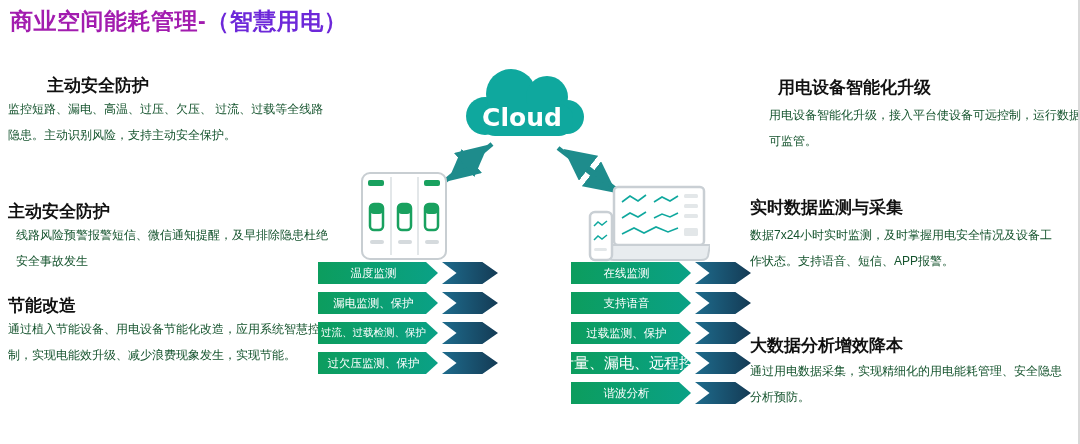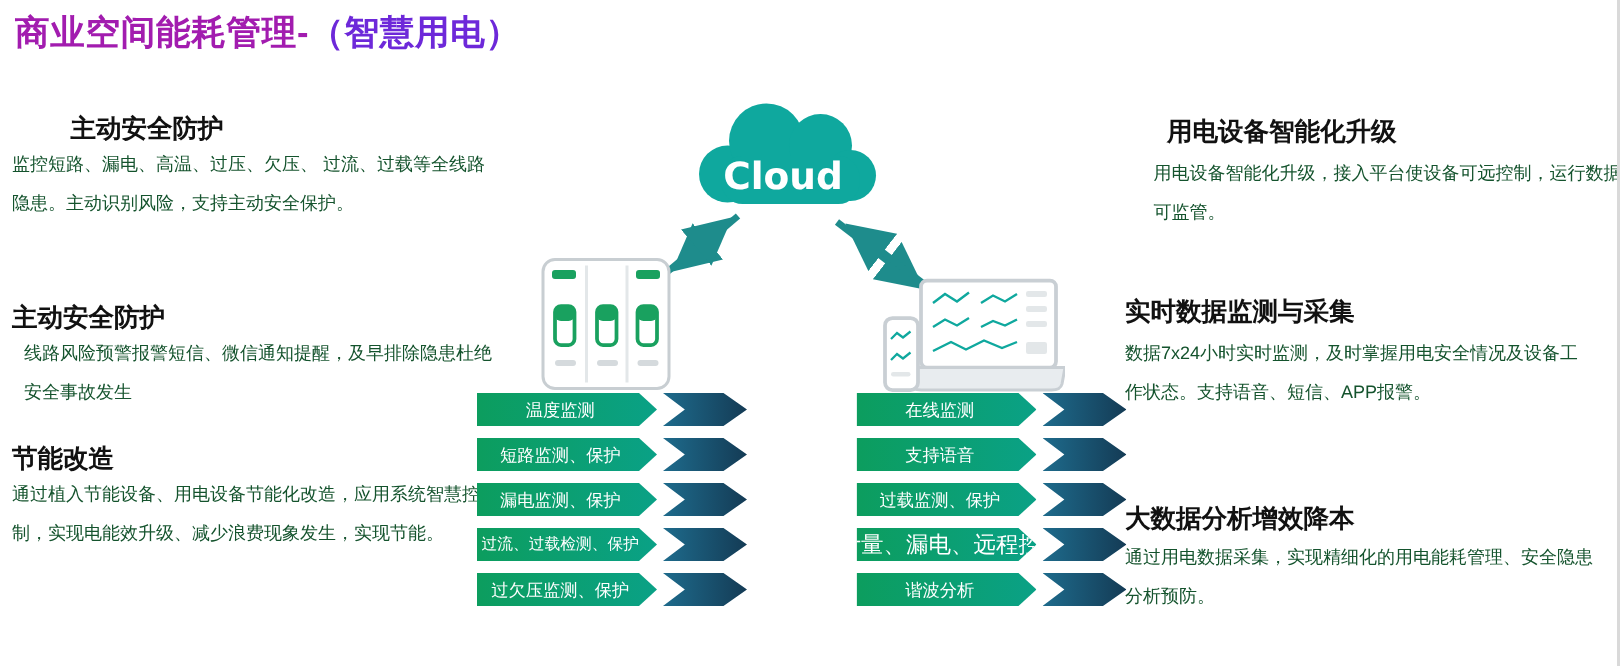--- a/index.html
+++ b/index.html
@@ -126,24 +126,20 @@
     </g>
     <rect x="8" y="64" width="13" height="3" rx="1.5" fill="#e3e7e9"></rect>
   </svg>
 
   <div class="tag-stack" style="left:318px; top:262px;">
     <div class="tag-row">
       <div class="tag-green">温度监测</div>
       <div class="tag-dark"></div>
     </div>
     <div class="tag-row">
-      <div class="tag-green">短路监测、保护</div>
-      <div class="tag-dark"></div>
-    </div>
-    <div class="tag-row">
       <div class="tag-green">漏电监测、保护</div>
       <div class="tag-dark"></div>
     </div>
     <div class="tag-row">
       <div class="tag-green" style="font-size:10.5px;">过流、过载检测、保护</div>
       <div class="tag-dark"></div>
     </div>
     <div class="tag-row">
       <div class="tag-green">过欠压监测、保护</div>
       <div class="tag-dark"></div>

